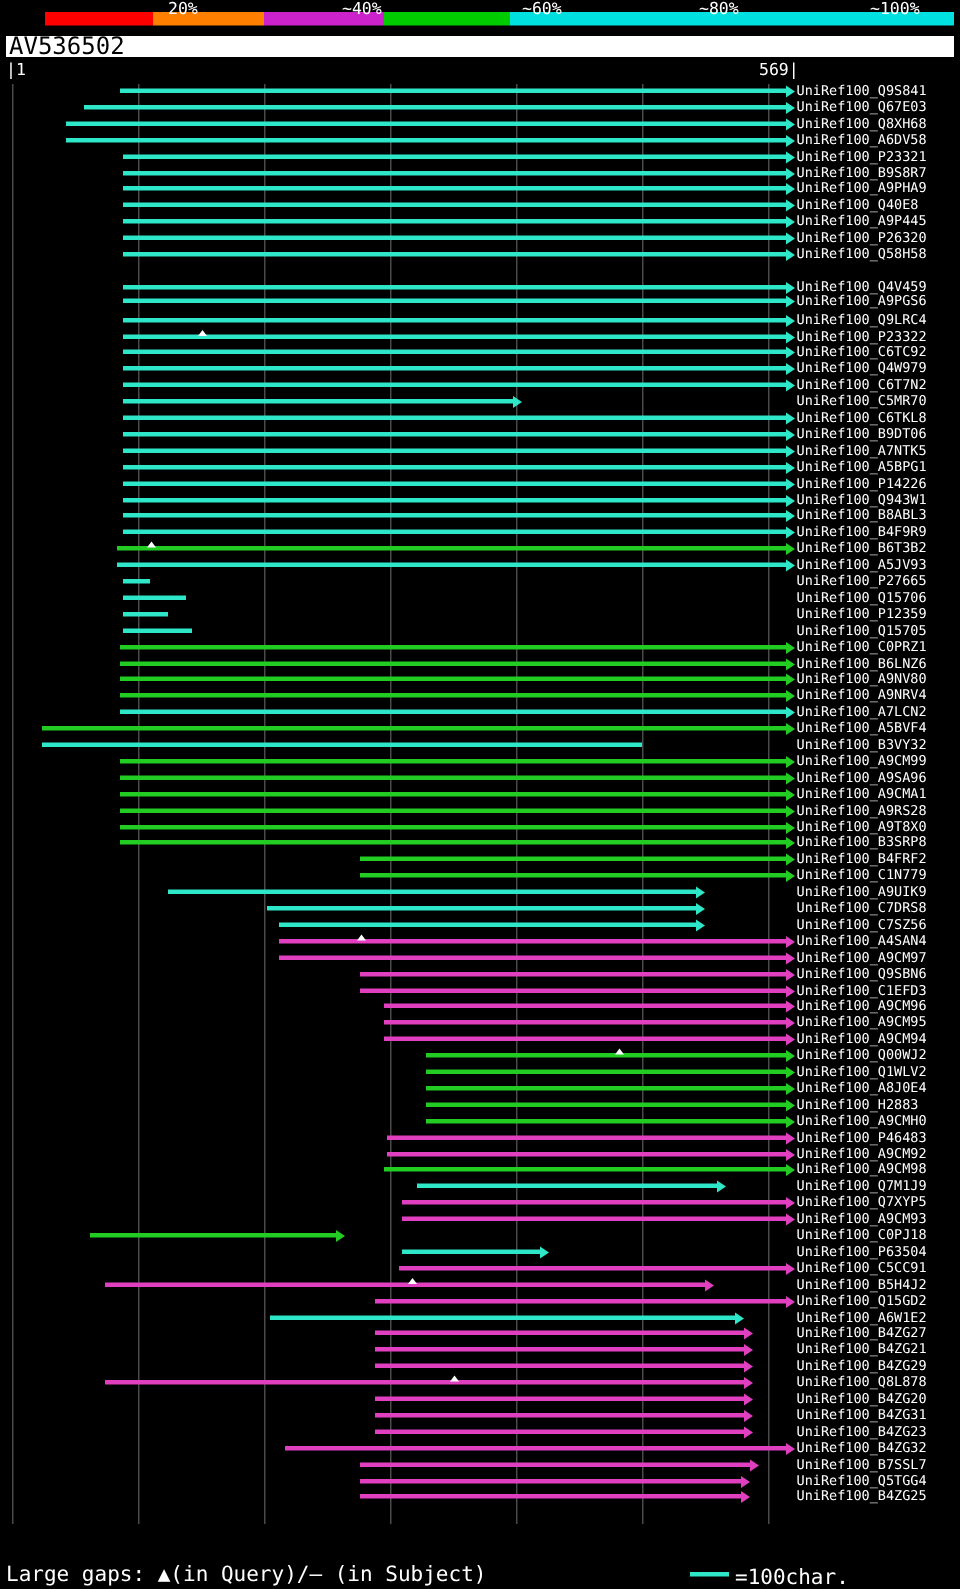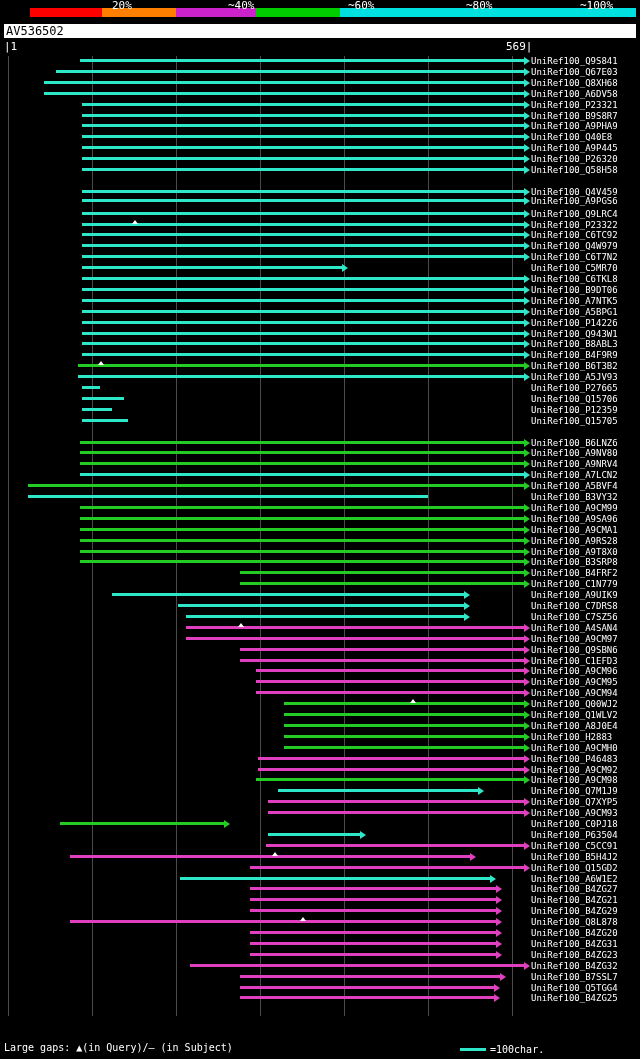--- a/index.html
+++ b/index.html
@@ -6,40 +6,40 @@
   body{width:640px;height:1059px;font-family:"DejaVu Sans Mono","Liberation Mono",monospace;color:#fff;overflow:hidden;}
   #wrap{position:relative;width:640px;height:1059px;}
 
   
   .legend{position:absolute;left:0;top:0;width:640px;height:22px;}
   .legend .seg{position:absolute;top:8px;height:9px;}
   .legend .lbl{position:absolute;top:0px;font-size:11px;color:#fff;line-height:11px;}
 
   
   .querybar{position:absolute;left:4px;top:24px;width:632px;height:14px;background:#fff;color:#000;
-            font-size:12px;line-height:14px;}
+            font-size:16px;line-height:14px;}
   .querybar span{position:absolute;left:2px;top:0;}
 
   
   .ruler{position:absolute;left:0;top:40px;width:640px;height:14px;font-size:11px;line-height:14px;color:#fff;}
   .ruler .start{position:absolute;left:4px;top:0;}
   .ruler .end{position:absolute;left:506px;top:0;}
 
   
   #plot{position:absolute;left:0;top:56px;width:640px;height:960px;}
   .grid{position:absolute;top:0;width:1px;height:960px;background:#4a4a4a;}
 
   .row{position:absolute;left:0;height:10px;}
   .hit{position:absolute;height:3px;top:3px;}
   .arrow{position:absolute;top:1px;width:0;height:0;border-top:4px solid transparent;border-bottom:4px solid transparent;}
   .gapq{position:absolute;top:0px;width:0;height:0;border-left:3px solid transparent;border-right:3px solid transparent;border-bottom:4px solid #fff;}
   .label{position:absolute;left:531px;font-size:9px;line-height:10px;color:#fff;white-space:nowrap;}
 
   
-  .footer{position:absolute;left:0;top:1040px;width:640px;height:19px;font-size:10px;color:#fff;}
+  .footer{position:absolute;left:0;top:1040px;width:640px;height:19px;font-size:14px;color:#fff;}
   .footer .ftxt{position:absolute;left:4px;top:2px;}
   .footer .scalewrap{position:absolute;left:460px;top:4px;}
   .footer .scalebar{position:absolute;left:0;top:4px;width:26px;height:3px;background:#2ee6c8;}
   .footer .scaletxt{position:absolute;left:30px;top:0px;}
 </style>
 </head>
 <body>
 
 <div id="wrap">
 
@@ -230,20 +230,25 @@
         <div class="label">UniRef100_Q15706</div>
       </div>
       <div class="row" style="top: 348.8px; width: 640px;">
         <div class="hit" style="left: 82px; width: 30px; background: rgb(46, 230, 200);"></div>
         <div class="label">UniRef100_P12359</div>
       </div>
       <div class="row" style="top: 359.7px; width: 640px;">
         <div class="hit" style="left: 82px; width: 46px; background: rgb(46, 230, 200);"></div>
         <div class="label">UniRef100_Q15705</div>
       </div>
+      <div class="row" style="top: 370.6px; width: 640px;">
+        <div class="hit" style="left: 80px; width: 444px; background: rgb(34, 204, 34);"></div>
+        <div class="arrow" style="left: 524px; border-left: 6px solid rgb(34, 204, 34);"></div>
+        <div class="label">UniRef100_C0PRZ1</div>
+      </div>
       <div class="row" style="top: 381.5px; width: 640px;">
         <div class="hit" style="left: 80px; width: 444px; background: rgb(34, 204, 34);"></div>
         <div class="arrow" style="left: 524px; border-left: 6px solid rgb(34, 204, 34);"></div>
         <div class="label">UniRef100_B6LNZ6</div>
       </div>
       <div class="row" style="top: 392.4px; width: 640px;">
         <div class="hit" style="left: 80px; width: 444px; background: rgb(34, 204, 34);"></div>
         <div class="arrow" style="left: 524px; border-left: 6px solid rgb(34, 204, 34);"></div>
         <div class="label">UniRef100_A9NV80</div>
       </div>

